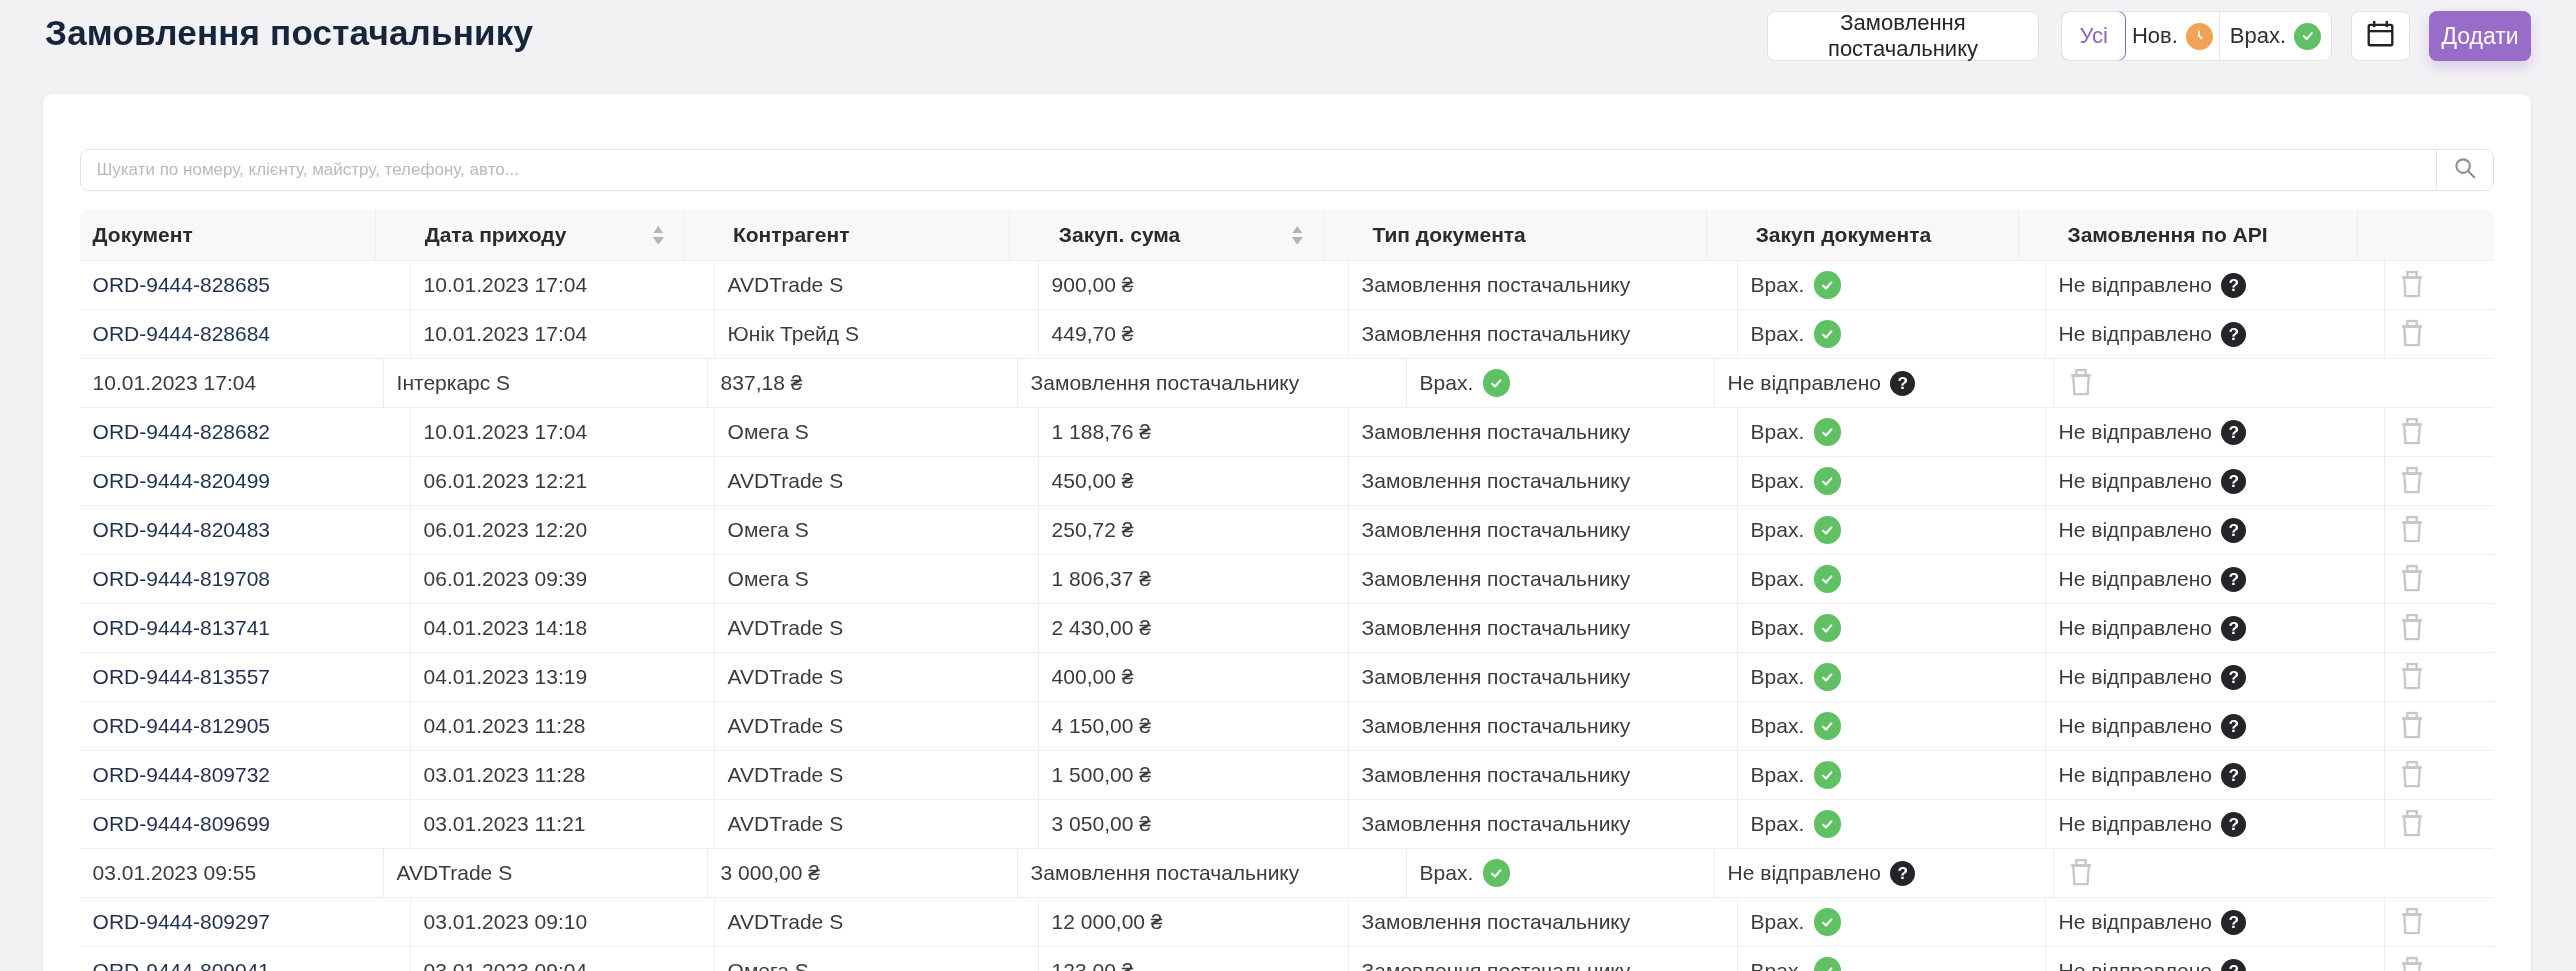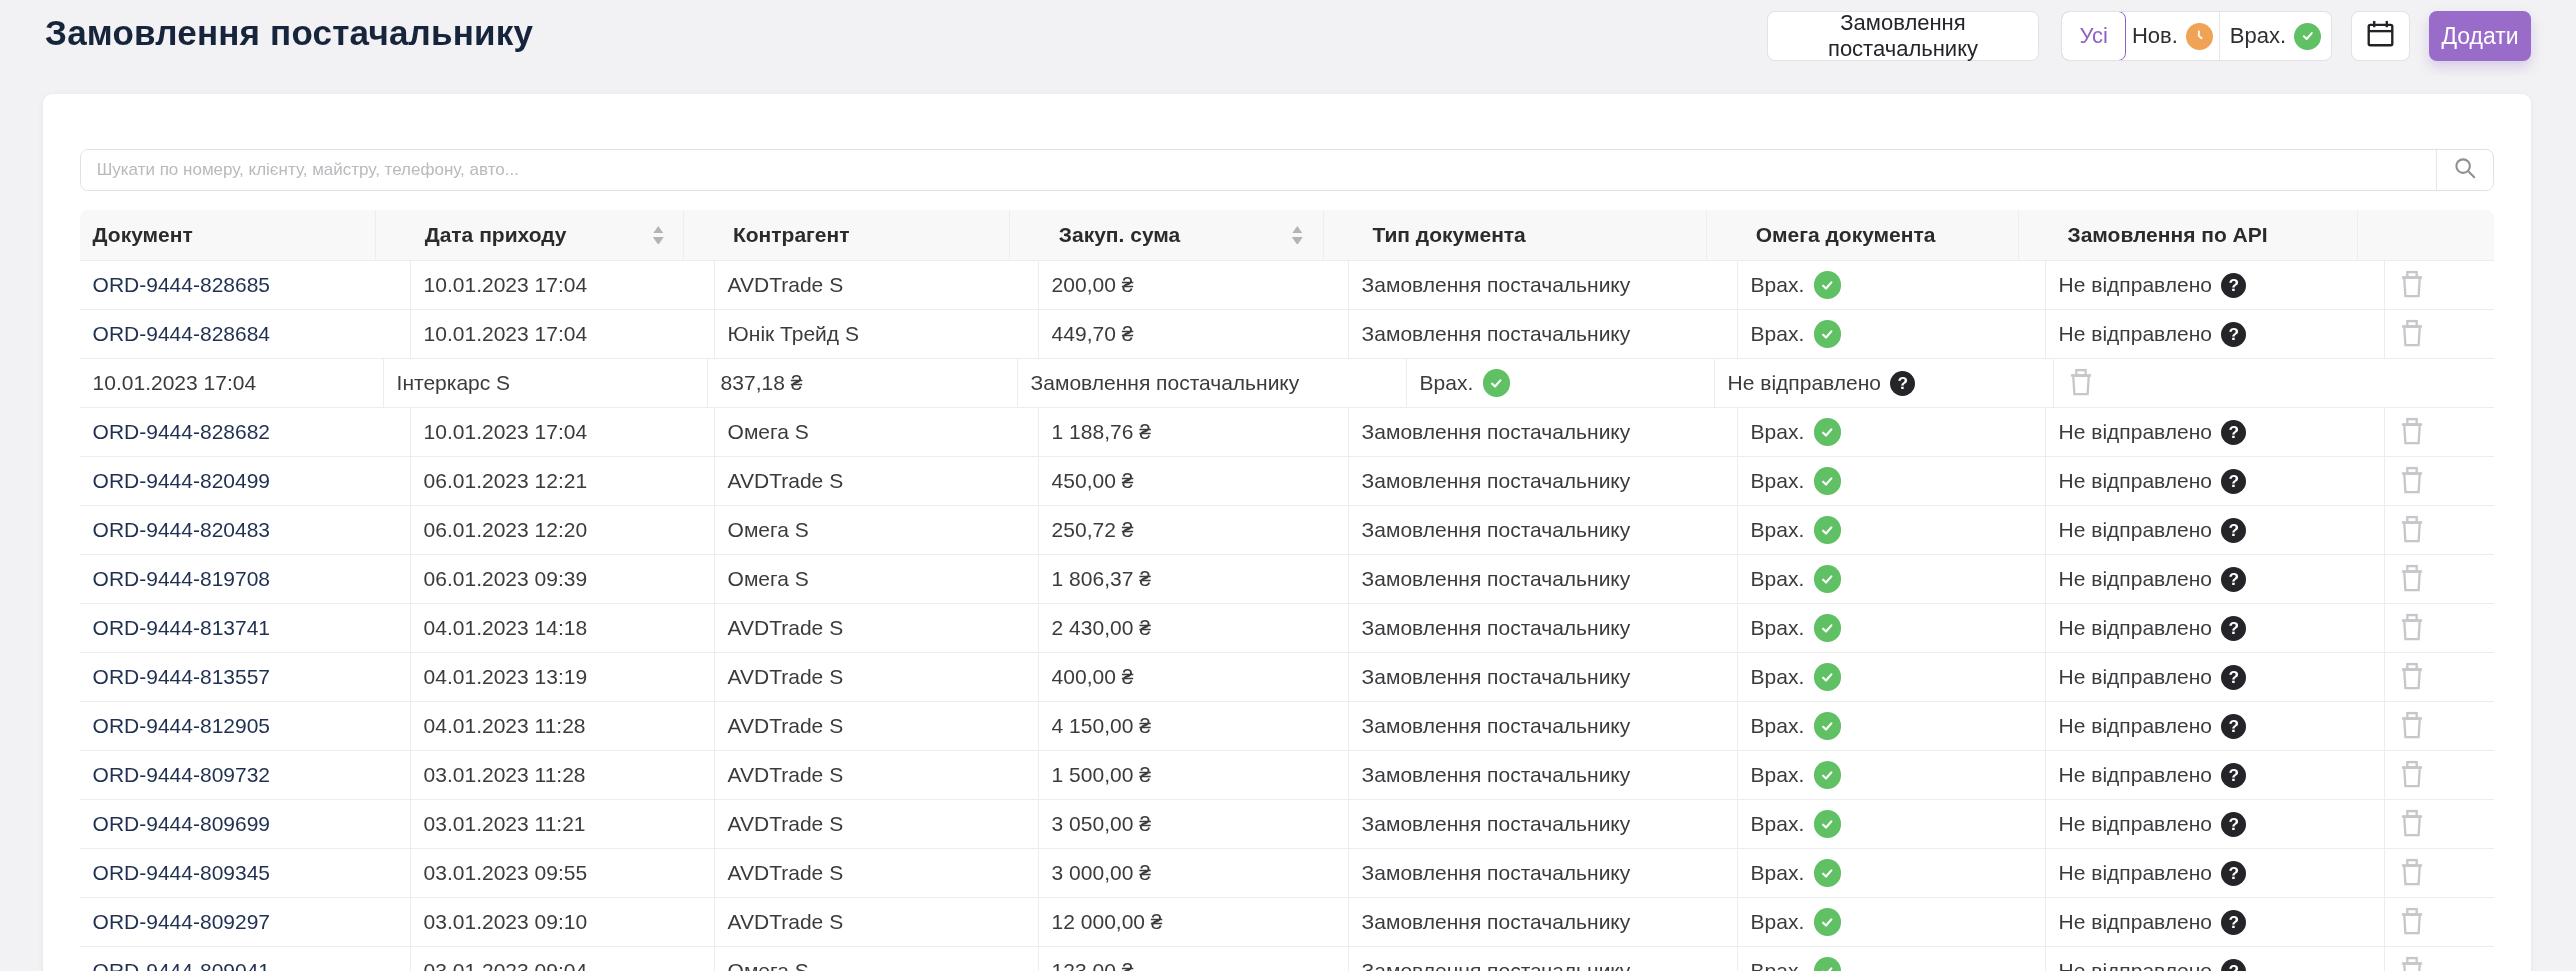--- a/index.html
+++ b/index.html
@@ -184,42 +184,42 @@
             </svg>
           <svg width="12.6" height="7.9" viewBox="0 0 16 10">
               <path d="M8 10 L1 0 H15 Z" fill="#b4b4b8"></path>
             </svg>
         </span>
       </div>
       <div class="th c5">
           <span>Тип документа</span>
         </div>
       <div class="th c6">
-          <span>Омега документа</span>
+          <span>Закуп документа</span>
         </div>
       <div class="th c7">
           <span>Замовлення по API</span>
         </div>
       <div class="th c8">
           <span></span>
         </div>
     </div>
     <div id="tbody">
   <div class="row">
     <div class="td c1">
             <span class="doc-link">ORD-9444-828685</span>
           </div>
     <div class="td c2">
             <span>10.01.2023 17:04</span>
           </div>
     <div class="td c3">
             <span>AVDTrade S</span>
           </div>
     <div class="td c4">
-            <span>200,00 ₴</span>
+            <span>900,00 ₴</span>
           </div>
     <div class="td c5">
             <span>Замовлення постачальнику</span>
           </div>
     <div class="td c6">
       <span>Врах.</span>
       <span class="status-icon">
         <svg width="16.5" height="16.5" viewBox="0 0 20 20">
                 <path d="M5 10.5 L8.5 14 L15 6.5" stroke="#fff" stroke-width="2.6" fill="none" stroke-linecap="round" stroke-linejoin="round"></path>
               </svg>
@@ -684,23 +684,20 @@
             <path d="M8 12 L9.5 36 H26.5 L28 12 Z"></path>
             <rect x="12" y="5" width="12" height="7"></rect>
             <line x1="5" y1="12" x2="31" y2="12"></line>
           </svg>
         </span>
       </button>
     </div>
   </div>
 
   <div class="row">
-    <div class="td c1">
-            <span class="doc-link">ORD-9444-809345</span>
-          </div>
     <div class="td c2">
             <span>03.01.2023 09:55</span>
           </div>
     <div class="td c3">
             <span>AVDTrade S</span>
           </div>
     <div class="td c4">
             <span>3 000,00 ₴</span>
           </div>
     <div class="td c5">

